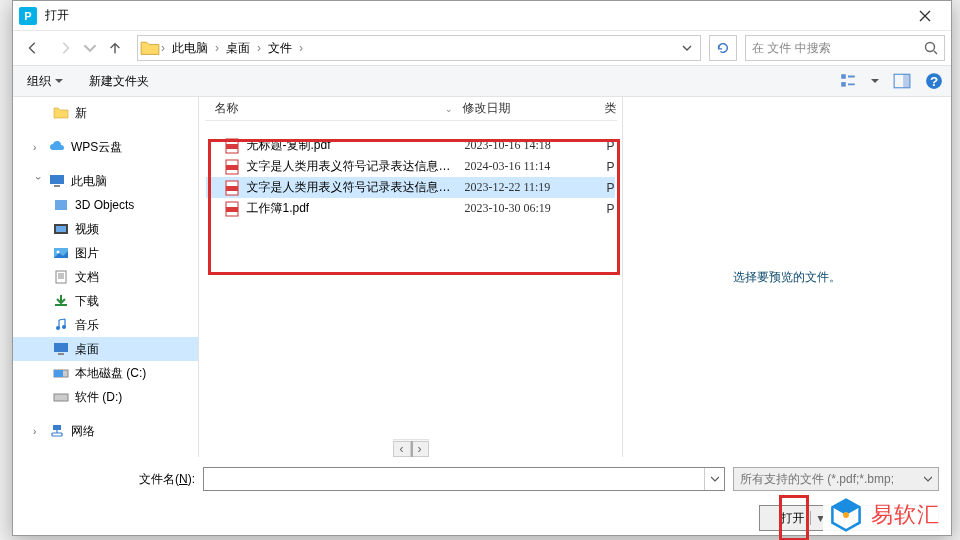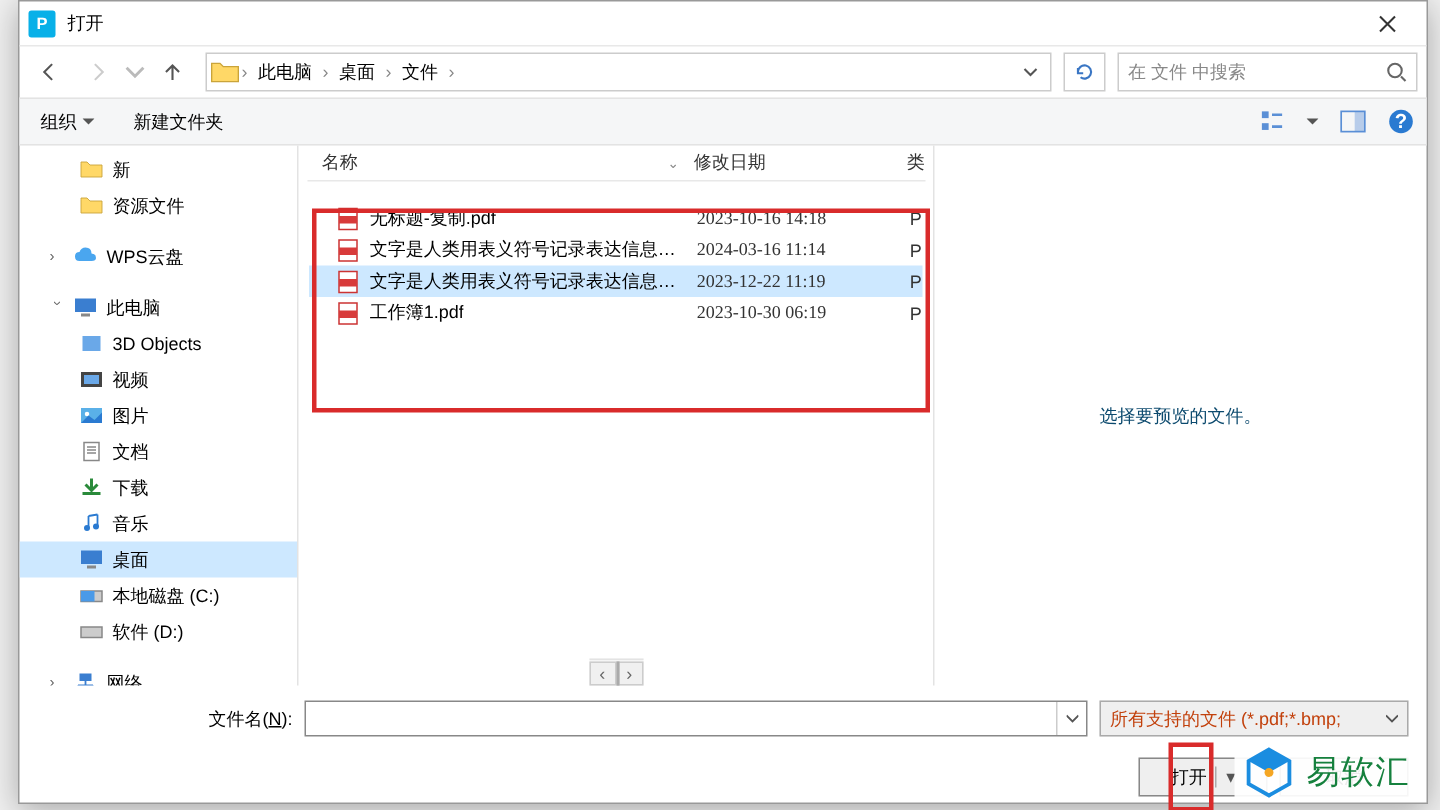--- a/index.html
+++ b/index.html
@@ -62,32 +62,32 @@
 
 .preview { flex:1; display:flex; align-items:center; justify-content:center; color:#0c4a6e; }
 
 .footer { padding: 10px 12px; }
 .fn-row { display:flex; align-items:center; gap:8px; }
 .fn-label { width: 170px; text-align:right; }
 .fn-label u { text-decoration: underline; }
 .fn-input { flex:1; height:24px; border:1px solid #888; display:flex; align-items:center; }
 .fn-input input { flex:1; border:none; outline:none; padding:0 4px; background:transparent; }
 .fn-input .dd { width:20px; height:22px; border-left:1px solid #ccc; display:flex; align-items:center; justify-content:center; color:#555; }
-.filter { width: 206px; height:24px; border:1px solid #aaa; background:#efefef; display:flex; align-items:center; padding:0 6px; color:#c2410c; overflow:hidden; white-space:nowrap; }
+.filter { width: 206px; height:24px; border:1px solid #aaa; background:#efefef; display:flex; align-items:center; padding:0 6px; color:#737373; overflow:hidden; white-space:nowrap; }
 .filter .dd { margin-left:auto; color:#555; }
 .btn-row { display:flex; justify-content:flex-end; gap:8px; margin-top: 14px; position:relative; }
 .btn { min-width: 86px; height: 26px; border:1px solid #888; background:#efefef; display:flex; align-items:center; justify-content:center; cursor:pointer; }
 .btn.open { position:relative; }
 .btn.open .dd { margin-left:6px; padding-left:6px; border-left:1px solid #aaa; color:#555; }
 .red-box-btn { position:absolute; border:3px solid #d92b2b; pointer-events:none; z-index:10; }
 .red-box-open { left: 754px; top: -10px; width: 30px; height: 46px; }
 
 .watermark { position:absolute; right: 14px; bottom: 6px; display:flex; align-items:center; gap:8px; z-index:50; background: rgba(255,255,255,0.92); padding: 2px 6px; border-radius: 2px; }
 .watermark .logo { width:34px; height:34px; }
-.watermark .txt { font-size: 22px; color:#15803d; letter-spacing:1px; font-weight:500; }
+.watermark .txt { font-size: 22px; color:#ef4444; letter-spacing:1px; font-weight:500; }
 
 svg { display:block; }
 </style>
 </head>
 <body>
 
 <div class="dialog">
 
   <div class="titlebar">
     <div class="app-icon">P</div>
@@ -192,26 +192,20 @@
     </div>
   </div>
 
   <div class="body">
     <div class="sidebar">
       <div class="tree-item indent1">
         <svg class="folder-ico" viewBox="0 0 16 14">
             <path d="M1 3 L1 12 L15 12 L15 4 L7 4 L5 2 L1 2 Z" fill="#ffd867" stroke="#caa43a" stroke-width="0.6"></path>
           </svg>
         <span>新</span>
-      </div>
-      <div class="tree-item indent1">
-        <svg class="folder-ico" viewBox="0 0 16 14">
-            <path d="M1 3 L1 12 L15 12 L15 4 L7 4 L5 2 L1 2 Z" fill="#ffd867" stroke="#caa43a" stroke-width="0.6"></path>
-          </svg>
-        <span>资源文件</span>
       </div>
       <div style="height:10px"></div>
       <div class="tree-item" style="padding-left:20px">
         <span class="tree-caret">›</span>
         <svg class="folder-ico" viewBox="0 0 16 14">
             <path d="M4 10 Q1 10 1 7 Q1 4 4 4 Q5 1 8 1 Q12 1 12 5 Q15 5 15 8 Q15 10 12 10 Z" fill="#4aa6ef"></path>
           </svg>
         <span>WPS云盘</span>
       </div>
       <div style="height:10px"></div>

